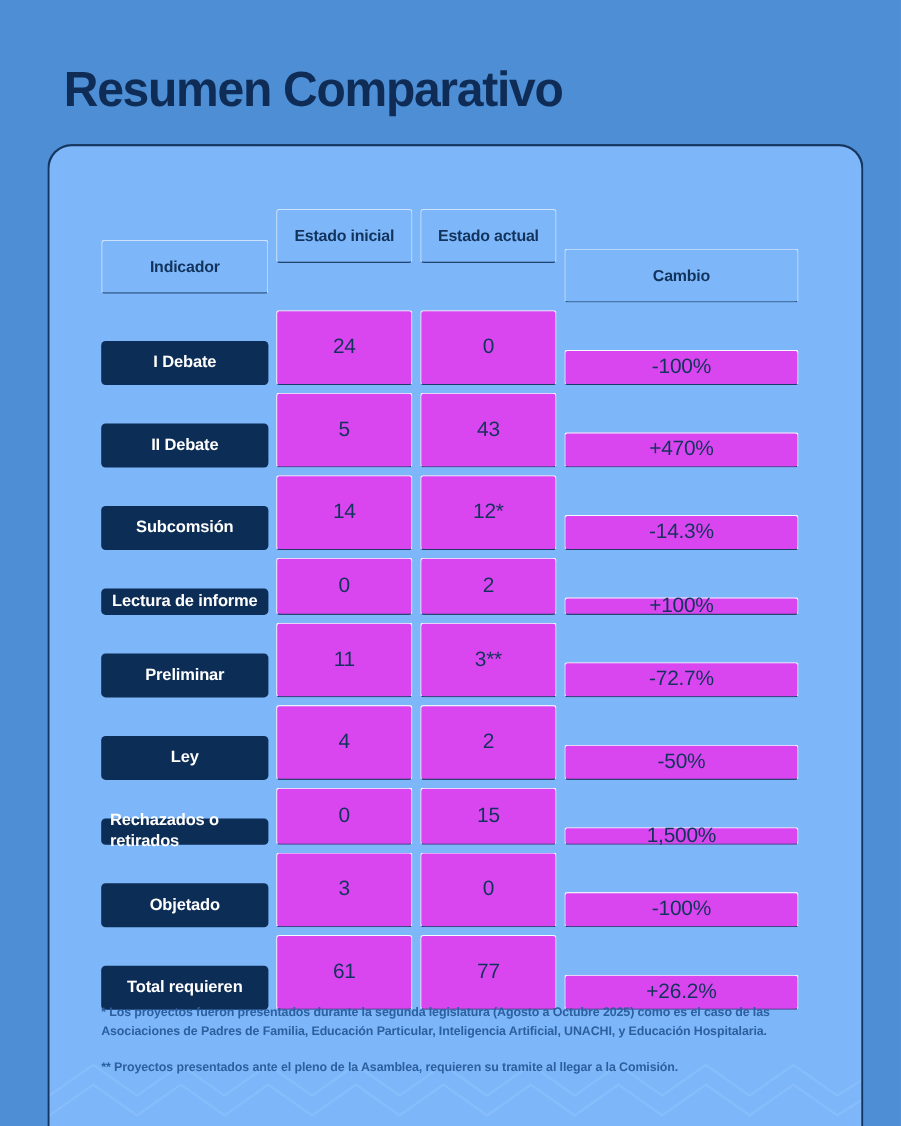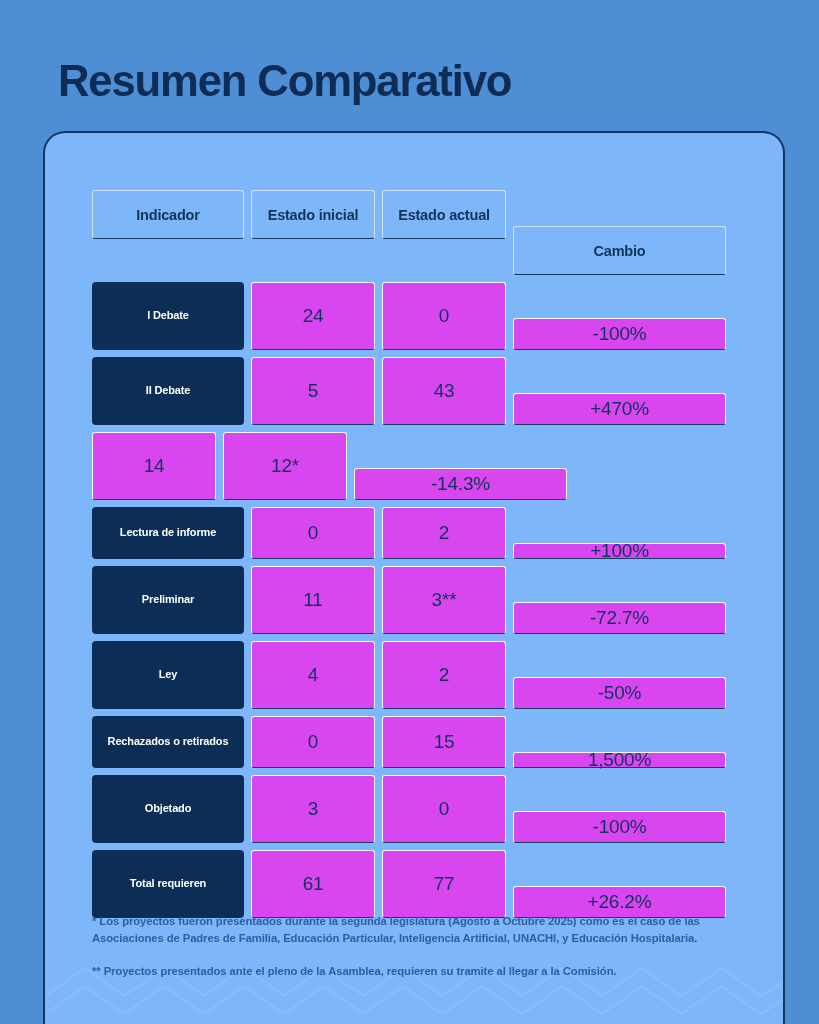--- a/index.html
+++ b/index.html
@@ -68,21 +68,21 @@
     flex-direction: column;
     gap: 7px;
   }
   .row {
     display: flex;
     gap: 7px;
     align-items: stretch;
   }
 
   
-  .c-ind   { width: 152px; flex: 0 0 152px; }
+  .c-ind   { width: 152px; flex: 0 0 152px; margin-top: 28px; }
   .c-ini   { width: 124px; flex: 0 0 124px; }
   .c-act   { width: 124px; flex: 0 0 124px; }
   .c-cam   { width: 213px; flex: 0 0 213px; margin-top: 36px; }
 
   .head-cell {
     background: #7db7fa;
     border: 1px solid #cfe2fb;
     border-bottom: 1px solid #17375f;
     border-radius: 3px;
     color: #12335c;
@@ -97,21 +97,21 @@
     text-align: center;
   }
 
   .row-body { height: 68px; }
   .row-body.tall { height: 52px; }
 
   .label-cell {
     background: #0c2d55;
     border-radius: 4px;
     color: #ffffff;
-    font-size: 11px;
+    font-size: 15px;
     font-weight: 700;
     letter-spacing: -0.15px;
     display: flex;
     align-items: center;
     justify-content: center;
     text-align: left;
     box-sizing: border-box;
     padding: 4px 8px;
     line-height: 1.25;
   }
@@ -176,20 +176,21 @@
     </div>
 
     <div class="row row-body">
       <div class="label-cell c-ind">II Debate</div>
       <div class="value-cell c-ini">5</div>
       <div class="value-cell c-act">43</div>
       <div class="value-cell c-cam">+470%</div>
     </div>
 
     <div class="row row-body">
+      <div class="label-cell c-ind">Subcomsión</div>
       <div class="value-cell c-ini">14</div>
       <div class="value-cell c-act">12*</div>
       <div class="value-cell c-cam">-14.3%</div>
     </div>
 
     <div class="row row-body tall">
       <div class="label-cell c-ind">Lectura de informe</div>
       <div class="value-cell c-ini">0</div>
       <div class="value-cell c-act">2</div>
       <div class="value-cell c-cam">+100%</div>

